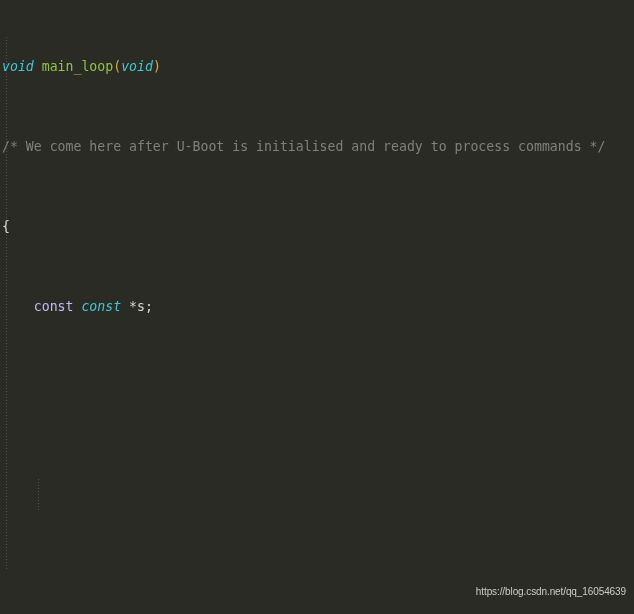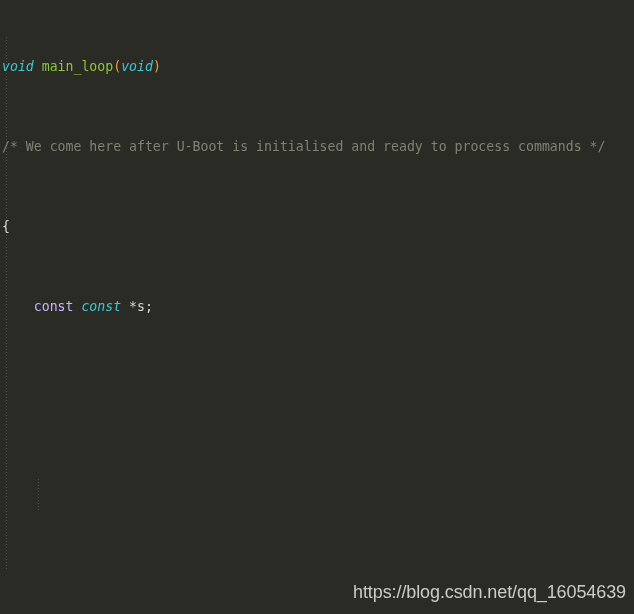--- a/index.html
+++ b/index.html
@@ -56,21 +56,21 @@
   .str  { color: #e8c568; }
   .punc { color: #e8a33d; }
   .pl   { color: #d8d8cf; }
 
   #watermark {
     position: absolute;
     right: 8px;
     bottom: 12px;
     color: #d9dad3;
     font-family: "Liberation Sans", sans-serif;
-    font-size: 18px;
+    font-size: 10px;
     letter-spacing: -0.1px;
     opacity: 0.92;
     user-select: none;
     margin-top: 32px;
   }
 </style>
 </head>
 <body>
 
 <div id="editor">

